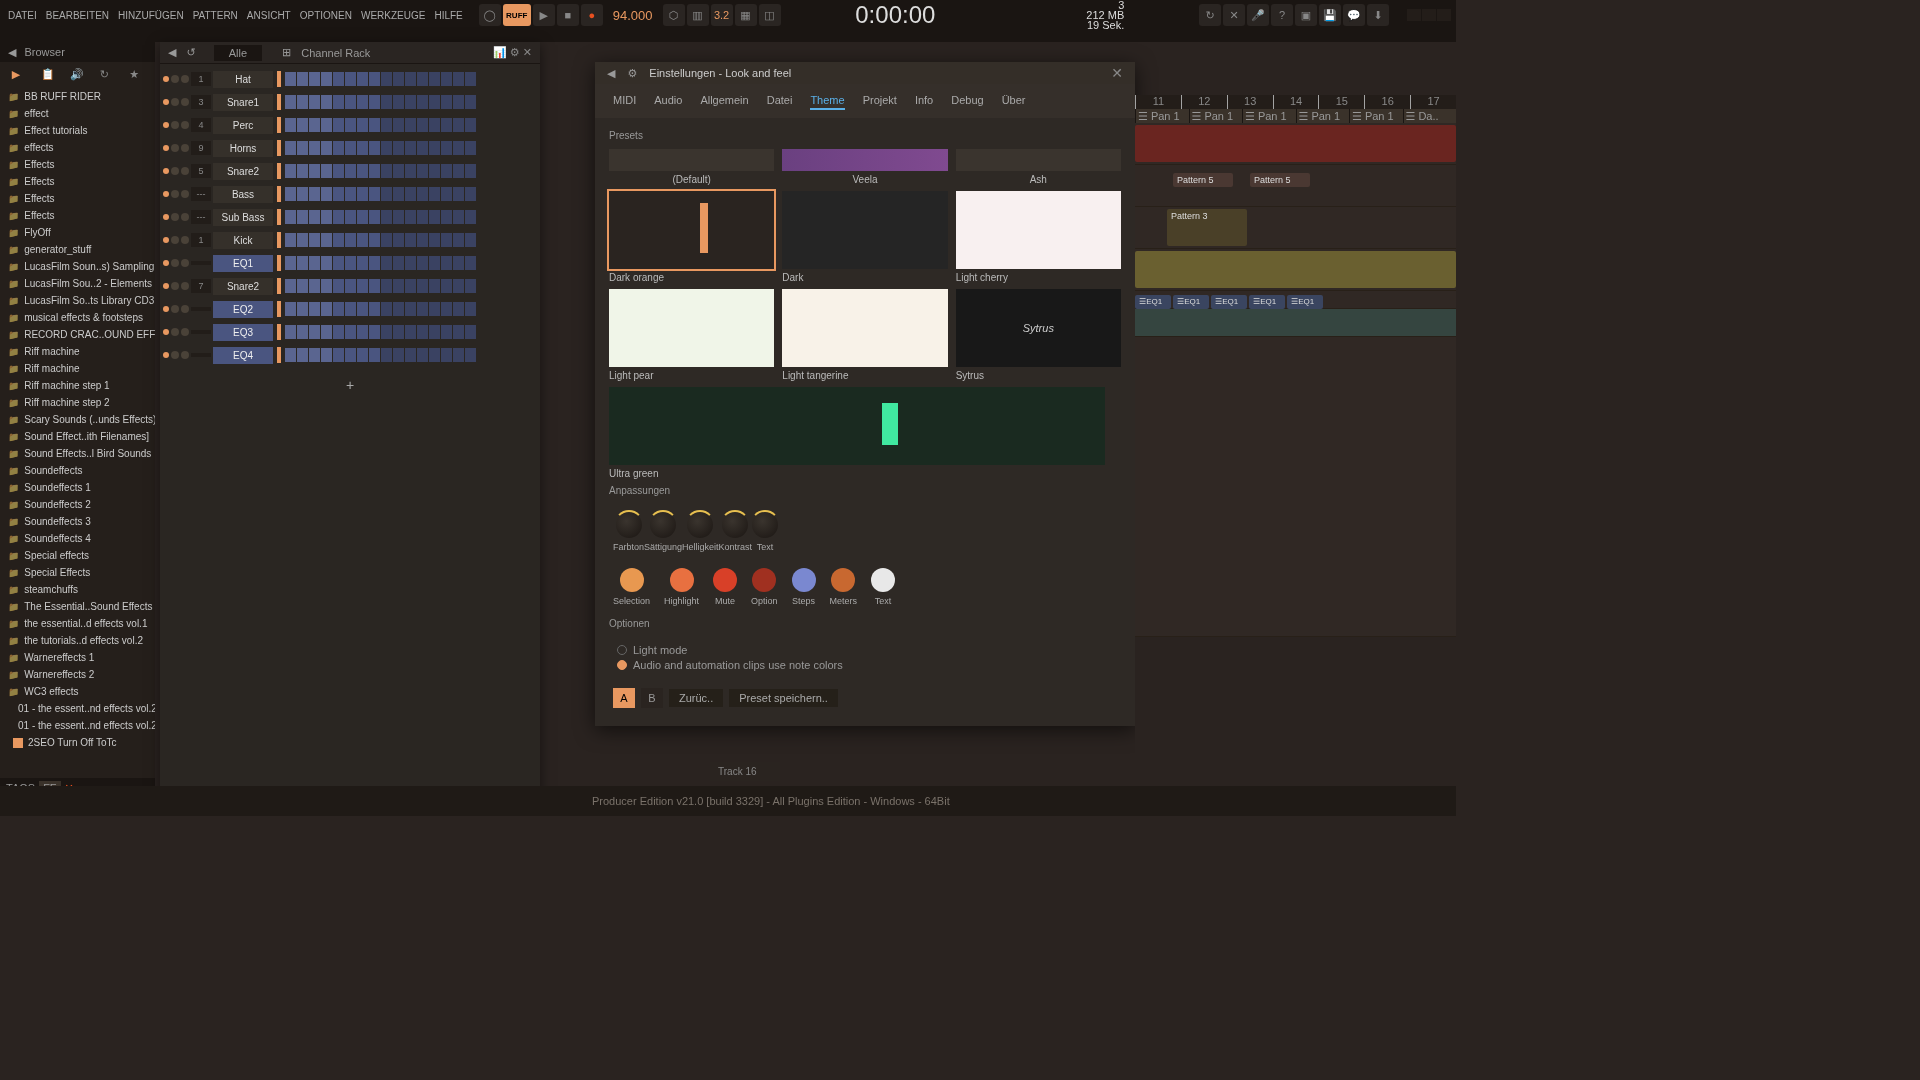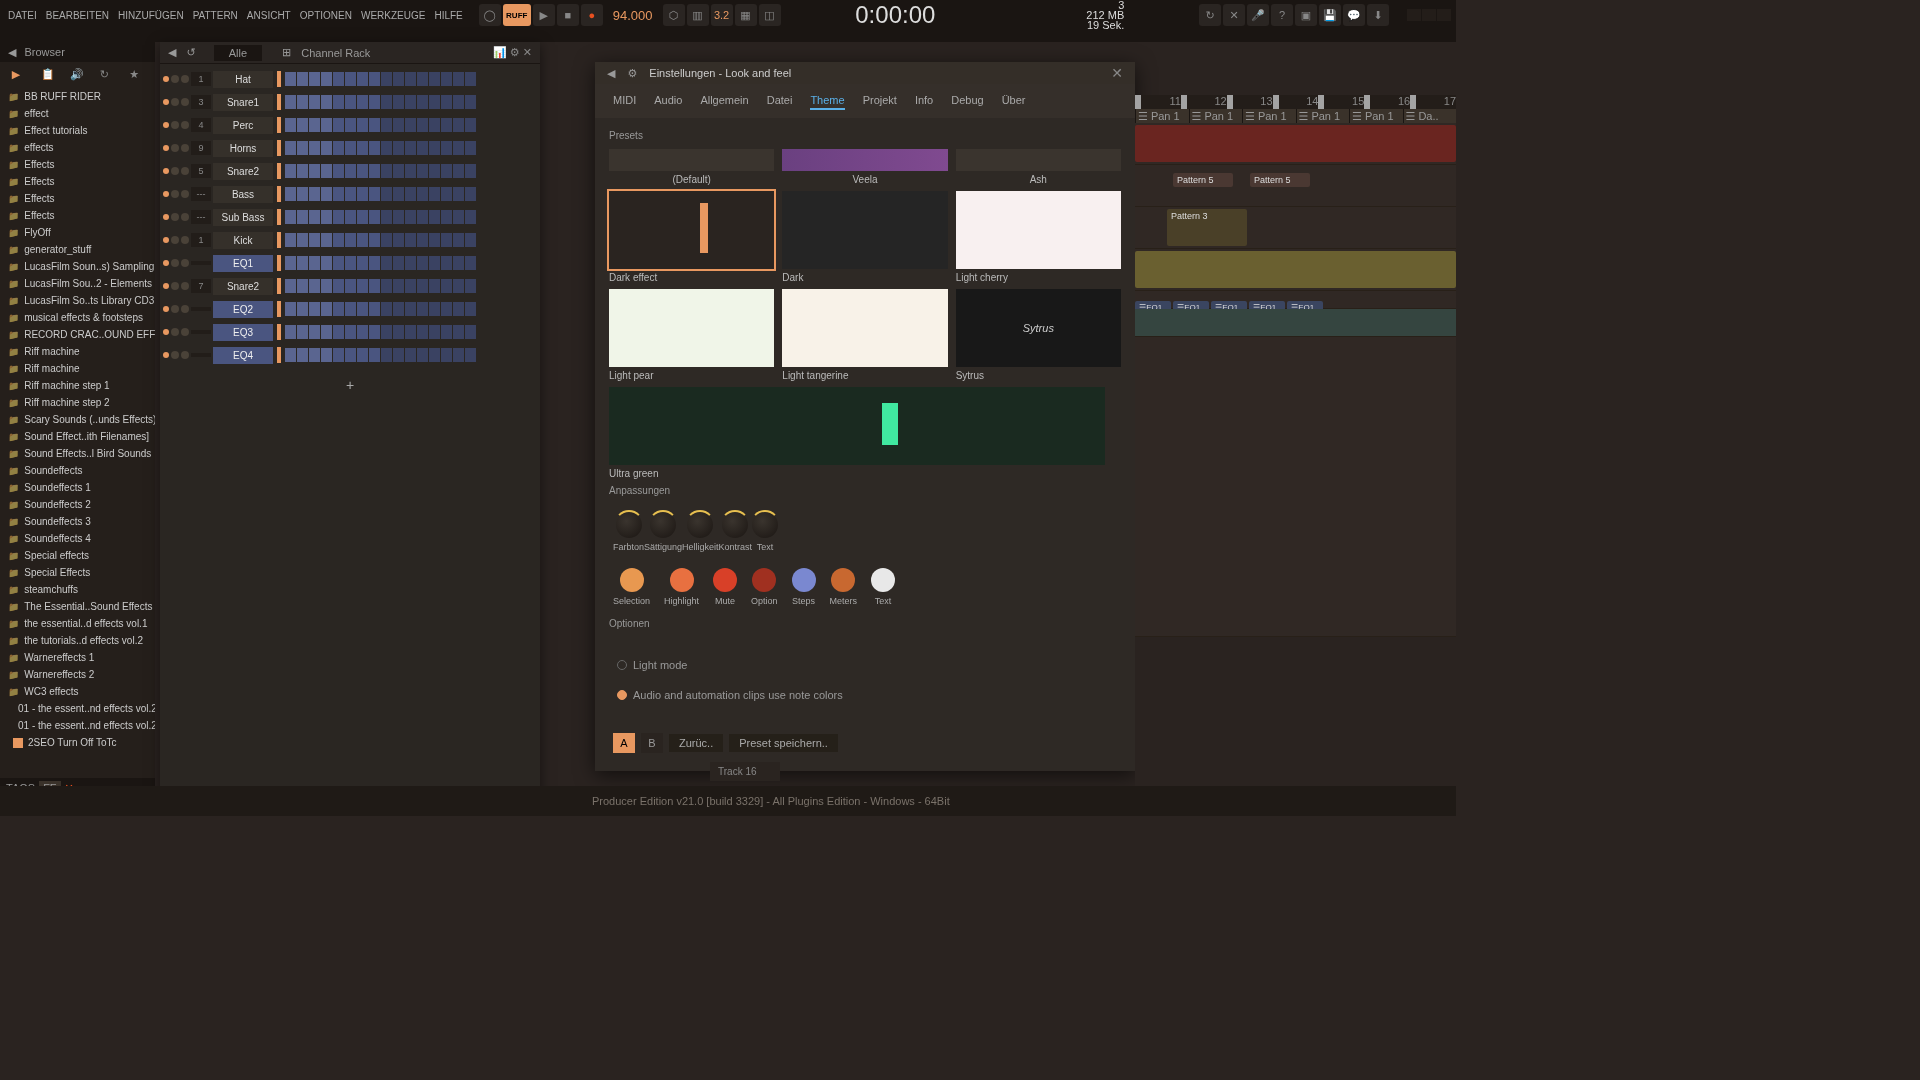--- a/index.html
+++ b/index.html
@@ -87,41 +87,41 @@
 .swatch-c{text-align:center}
 .swatch{width:24px;height:24px;border-radius:50%;margin:0 auto 4px}
 .sw-sel{background:#e89850}
 .sw-hl{background:#e87040}
 .sw-mute{background:#d84028}
 .sw-opt{background:#a03020}
 .sw-steps{background:#7a88d0}
 .sw-met{background:#c86830}
 .sw-txt{background:#e8e8e8}
 .options-row{padding:4px 8px}
-.opt{display:flex;align-items:center;gap:6px;margin:18px 0}
+.opt{display:flex;align-items:center;gap:6px;margin:3px 0}
 .radio{width:10px;height:10px;border-radius:50%;border:1px solid #666}
 .radio.on{background:#e89860;border-color:#e89860}
 .set-footer{display:flex;gap:6px;padding:10px 4px;align-items:center}
 .ab-btn{width:22px;height:20px;background:#2a2420;text-align:center;line-height:20px}
 .ab-btn.active{background:#e89860;color:#000}
 .footer-btn{background:#252019;padding:3px 10px;color:#aaa}
 
 .playlist{position:absolute;left:1135px;top:95px;right:0;bottom:0;background:#2a2320}
 .pl-ruler{height:14px;background:#231d19;display:flex;font-size:9px;color:#888}
-.pl-ruler span{flex:1;text-align:right;border-left:6px solid #a3a3a3}
+.pl-ruler span{flex:1;text-align:center;border-left:1px solid #a3a3a3}
 .pl-tracks{height:14px;display:flex;font-size:8px}
 .pl-tracks span{flex:1;background:#3a322a;border-left:1px solid #1a1512;padding:1px 2px}
 .pl-area{background:#302824}
 .pl-row{height:42px;border-bottom:1px solid #282018;position:relative}
 .pl-clip{position:absolute;top:2px;bottom:2px;border-radius:2px;font-size:9px;padding:2px 4px;color:#ddd}
 .clip-red{background:#6a2520}
 .clip-p5{background:#4a3832;left:38px;width:60px;top:8px;height:14px}
 .clip-p3{background:#4a4028;left:32px;width:80px}
 .clip-yellow{background:#6a6030;left:0;right:0}
-.clip-eq{background:#3a4560;width:36px;top:10px;height:14px;font-size:8px}
+.clip-eq{background:#3a4560;width:36px;top:4px;height:14px;font-size:8px}
 
 .side-strip{position:absolute;left:598px;top:95px;width:35px}
 .patt-btn{background:#2a2420;padding:3px 4px;margin-bottom:10px;font-size:9px;color:#aaa;display:flex;align-items:center}
 
 .bottom-bar{position:absolute;bottom:0;left:0;right:0;height:30px;background:#1f1a16;display:flex;align-items:center;padding:0 12px}
 .bb-text{color:#7a726a;margin-left:580px}
 .track16{position:absolute;left:710px;bottom:35px;color:#888;font-size:10px;background:#2a2420;padding:4px 8px;width:70px}
 </style>
 </head>
 <body>
@@ -631,21 +631,21 @@
         </div>
         <div class="preset">
           <div class="preset-thumb"></div>
           <div class="preset-name">Ash</div>
         </div>
       </div>
     <div id="presets-big">
         <div class="presets-row">
           <div class="preset-big selected">
             <div class="preset-thumb thumb-dark-orange"></div>
-            <div class="preset-name">Dark effect</div>
+            <div class="preset-name">Dark orange</div>
           </div>
           <div class="preset-big">
             <div class="preset-thumb thumb-dark"></div>
             <div class="preset-name">Dark</div>
           </div>
           <div class="preset-big">
             <div class="preset-thumb thumb-cherry"></div>
             <div class="preset-name">Light cherry</div>
           </div>
         </div>

